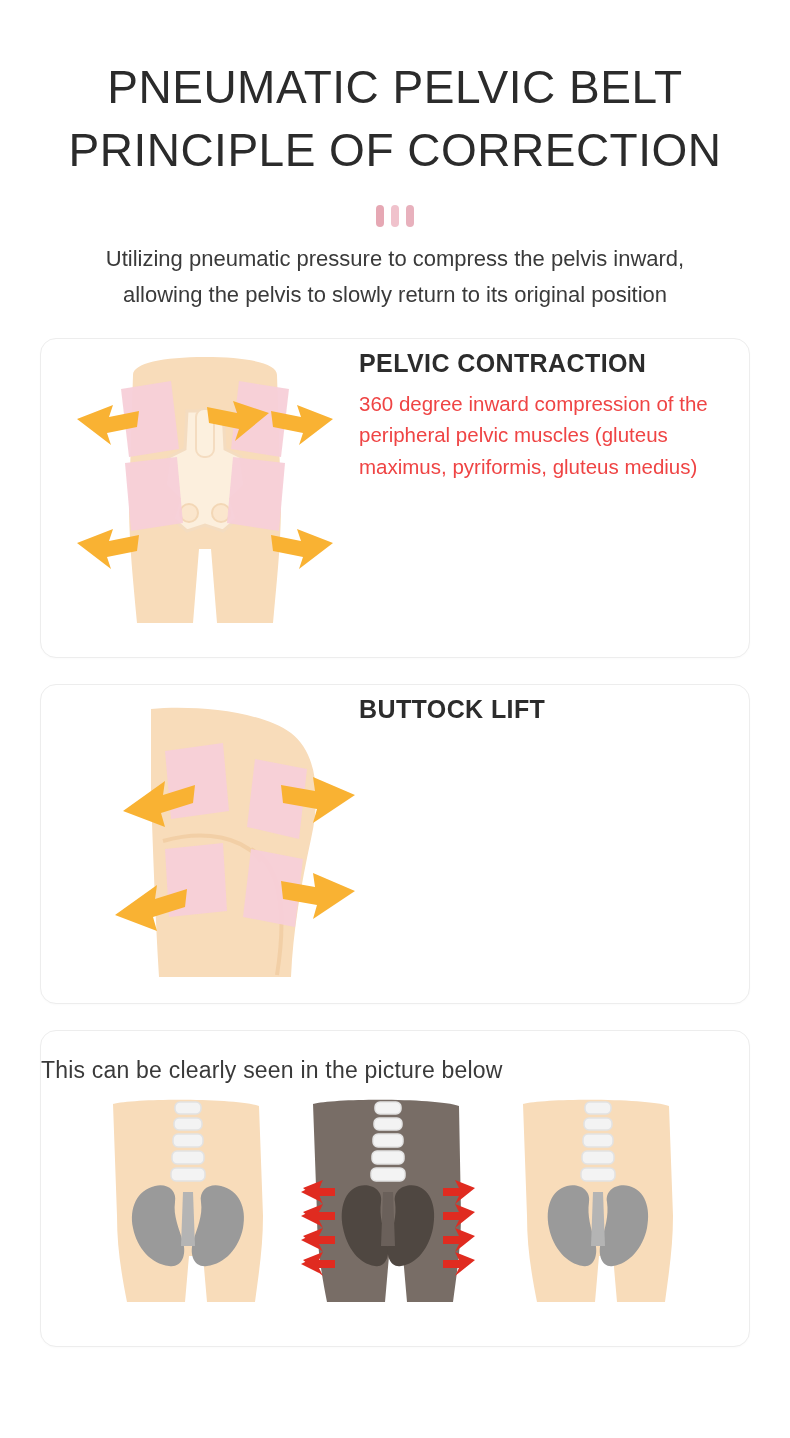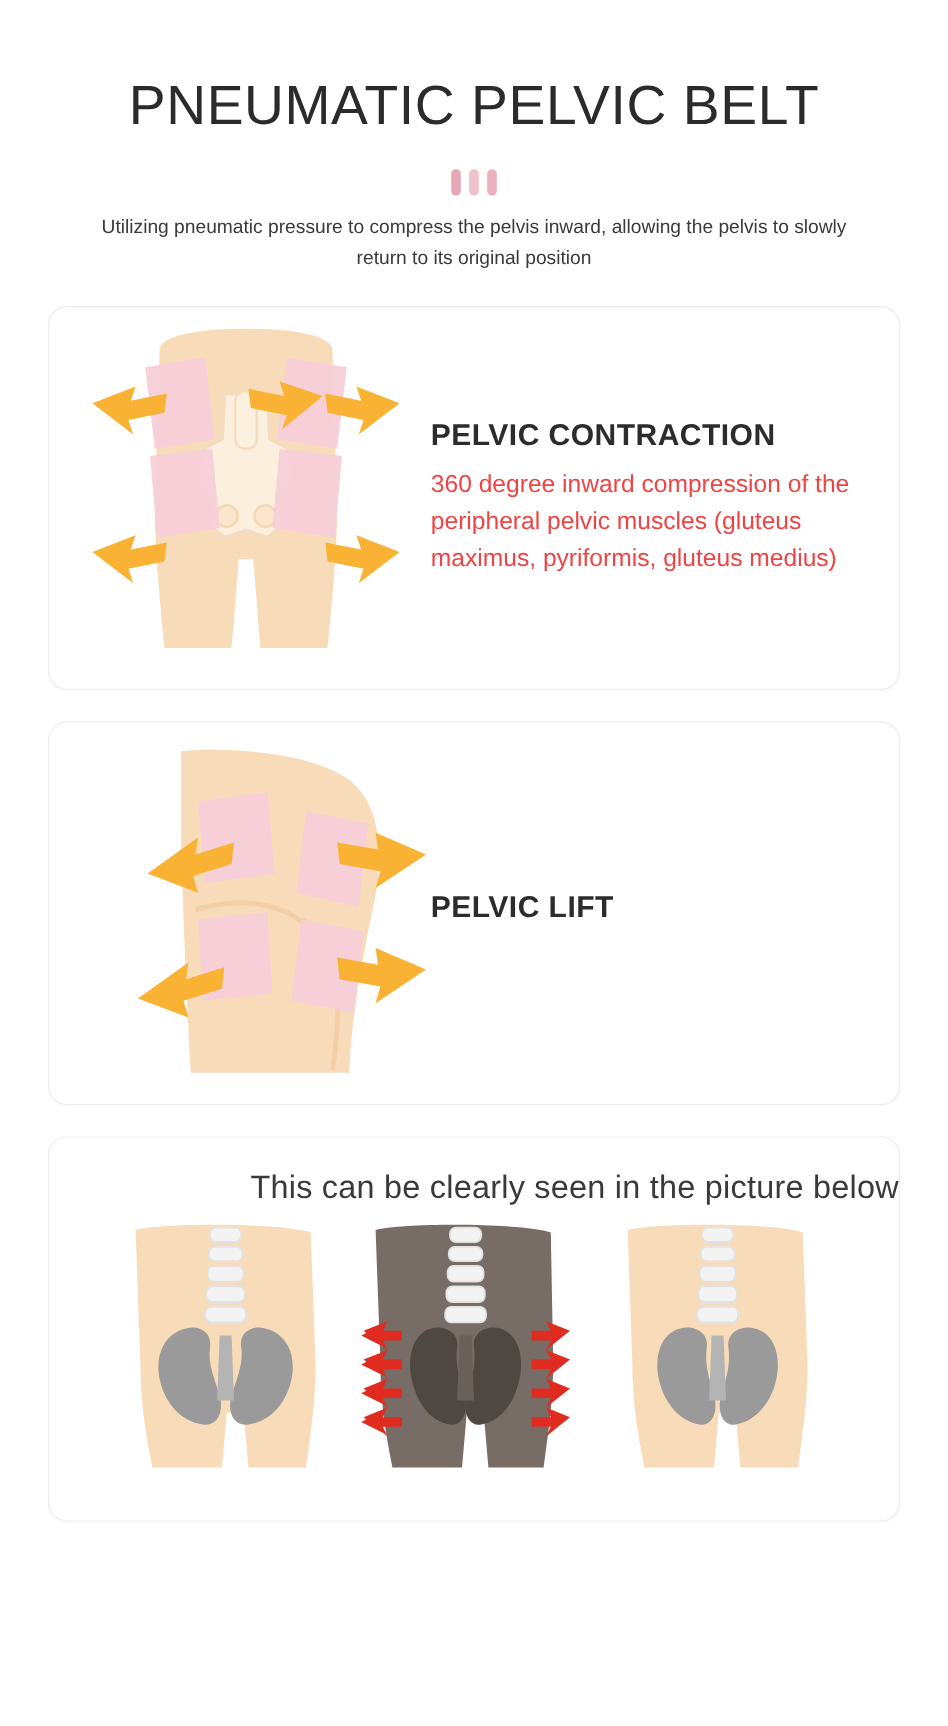--- a/index.html
+++ b/index.html
@@ -48,39 +48,39 @@
     height: 22px;
     border-radius: 4px;
     background: #e6a8b4;
   }
   .ticks i:nth-child(2) { background: #f0c2cc; }
   .ticks i:nth-child(3) { background: #e8b1bd; }
 
   .subtitle {
     text-align: center;
     color: #3a3a3a;
-    font-size: 16px;
+    font-size: 22px;
     line-height: 1.62;
     font-weight: 400;
     margin: 0 auto;
     max-width: 640px;
   }
 
   
   .card {
     margin-top: 26px;
     border: 1px solid #ededed;
     border-radius: 16px;
     background: #ffffff;
     box-shadow: 0 1px 2px rgba(0,0,0,0.02);
     overflow: hidden;
   }
   .card-row {
     display: flex;
-    align-items: center;
+    align-items: flex-start;
     min-height: 300px;
   }
   .card-figure {
     flex: 0 0 318px;
     display: flex;
     align-items: center;
     justify-content: center;
     padding: 14px 0 14px 10px;
   }
   .card-text {
@@ -98,41 +98,42 @@
     font-size: 20.5px;
     line-height: 1.52;
     color: #ef4444;
     margin: 0;
     max-width: 372px;
   }
 
   
   .card-bottom { margin-top: 26px; padding: 26px 0 30px 0; }
   .bottom-caption {
-    text-align: right;
-    font-size: 27px;
+    text-align: left;
+    font-size: 23px;
     color: #3a3a3a;
     margin: 0 0 8px 0;
     letter-spacing: 0.2px;
   }
   .bottom-figure {
     display: flex;
     justify-content: center;
     align-items: center;
     padding-top: 4px;
   }
   svg { display: block; }
 </style>
 </head>
 <body>
 
 <div class="page">
 
   <h1 class="title">
     <span class="line">PNEUMATIC PELVIC BELT</span>
+    <span class="line">PRINCIPLE OF CORRECTION</span>
   </h1>
 
   <div class="ticks">
     <i></i>
     <i></i>
     <i></i>
   </div>
 
   <p class="subtitle">Utilizing pneumatic pressure to compress the pelvis inward, allowing the pelvis to slowly return to its original position</p>
 
@@ -188,21 +189,21 @@
           <path d="M196 150 L248 160 L240 228 L188 218 Z" fill="#f7cfd8" opacity="0.95"></path>
 
           <path d="M68 112 L110 82 L108 96 L140 86 L138 104 L106 114 L110 128 Z" fill="#f9b233"></path>
           <path d="M60 216 L102 186 L100 200 L132 190 L130 208 L98 218 L102 232 Z" fill="#f9b233"></path>
 
           <path d="M300 96 L258 78 L260 92 L226 86 L228 104 L262 110 L258 124 Z" fill="#f9b233"></path>
           <path d="M300 192 L258 174 L260 188 L226 182 L228 200 L262 206 L258 220 Z" fill="#f9b233"></path>
         </svg>
       </div>
       <div class="card-text">
-        <h2 class="card-heading">PELVIC LIFT</h2>
+        <h2 class="card-heading">BUTTOCK LIFT</h2>
       </div>
     </div>
   </div>
 
   <div class="card card-bottom">
     <p class="bottom-caption">This can be clearly seen in the picture below</p>
     <div class="bottom-figure">
       <svg width="600" height="220" viewBox="0 0 600 220" aria-hidden="true">
 
         <g>

